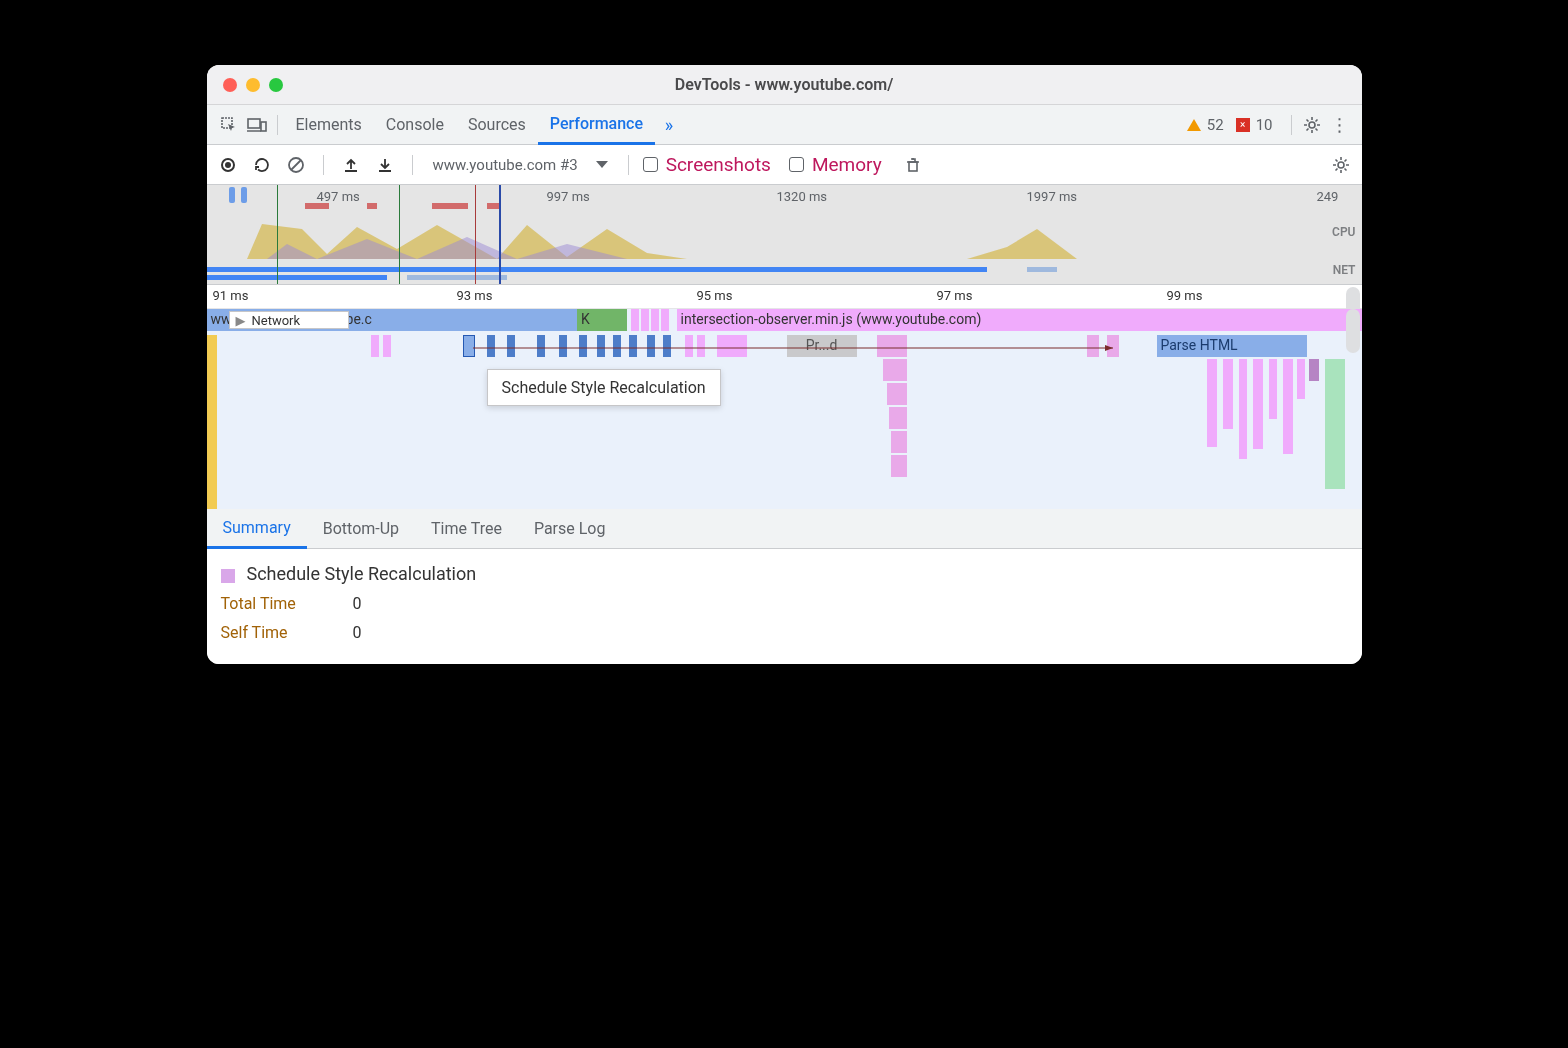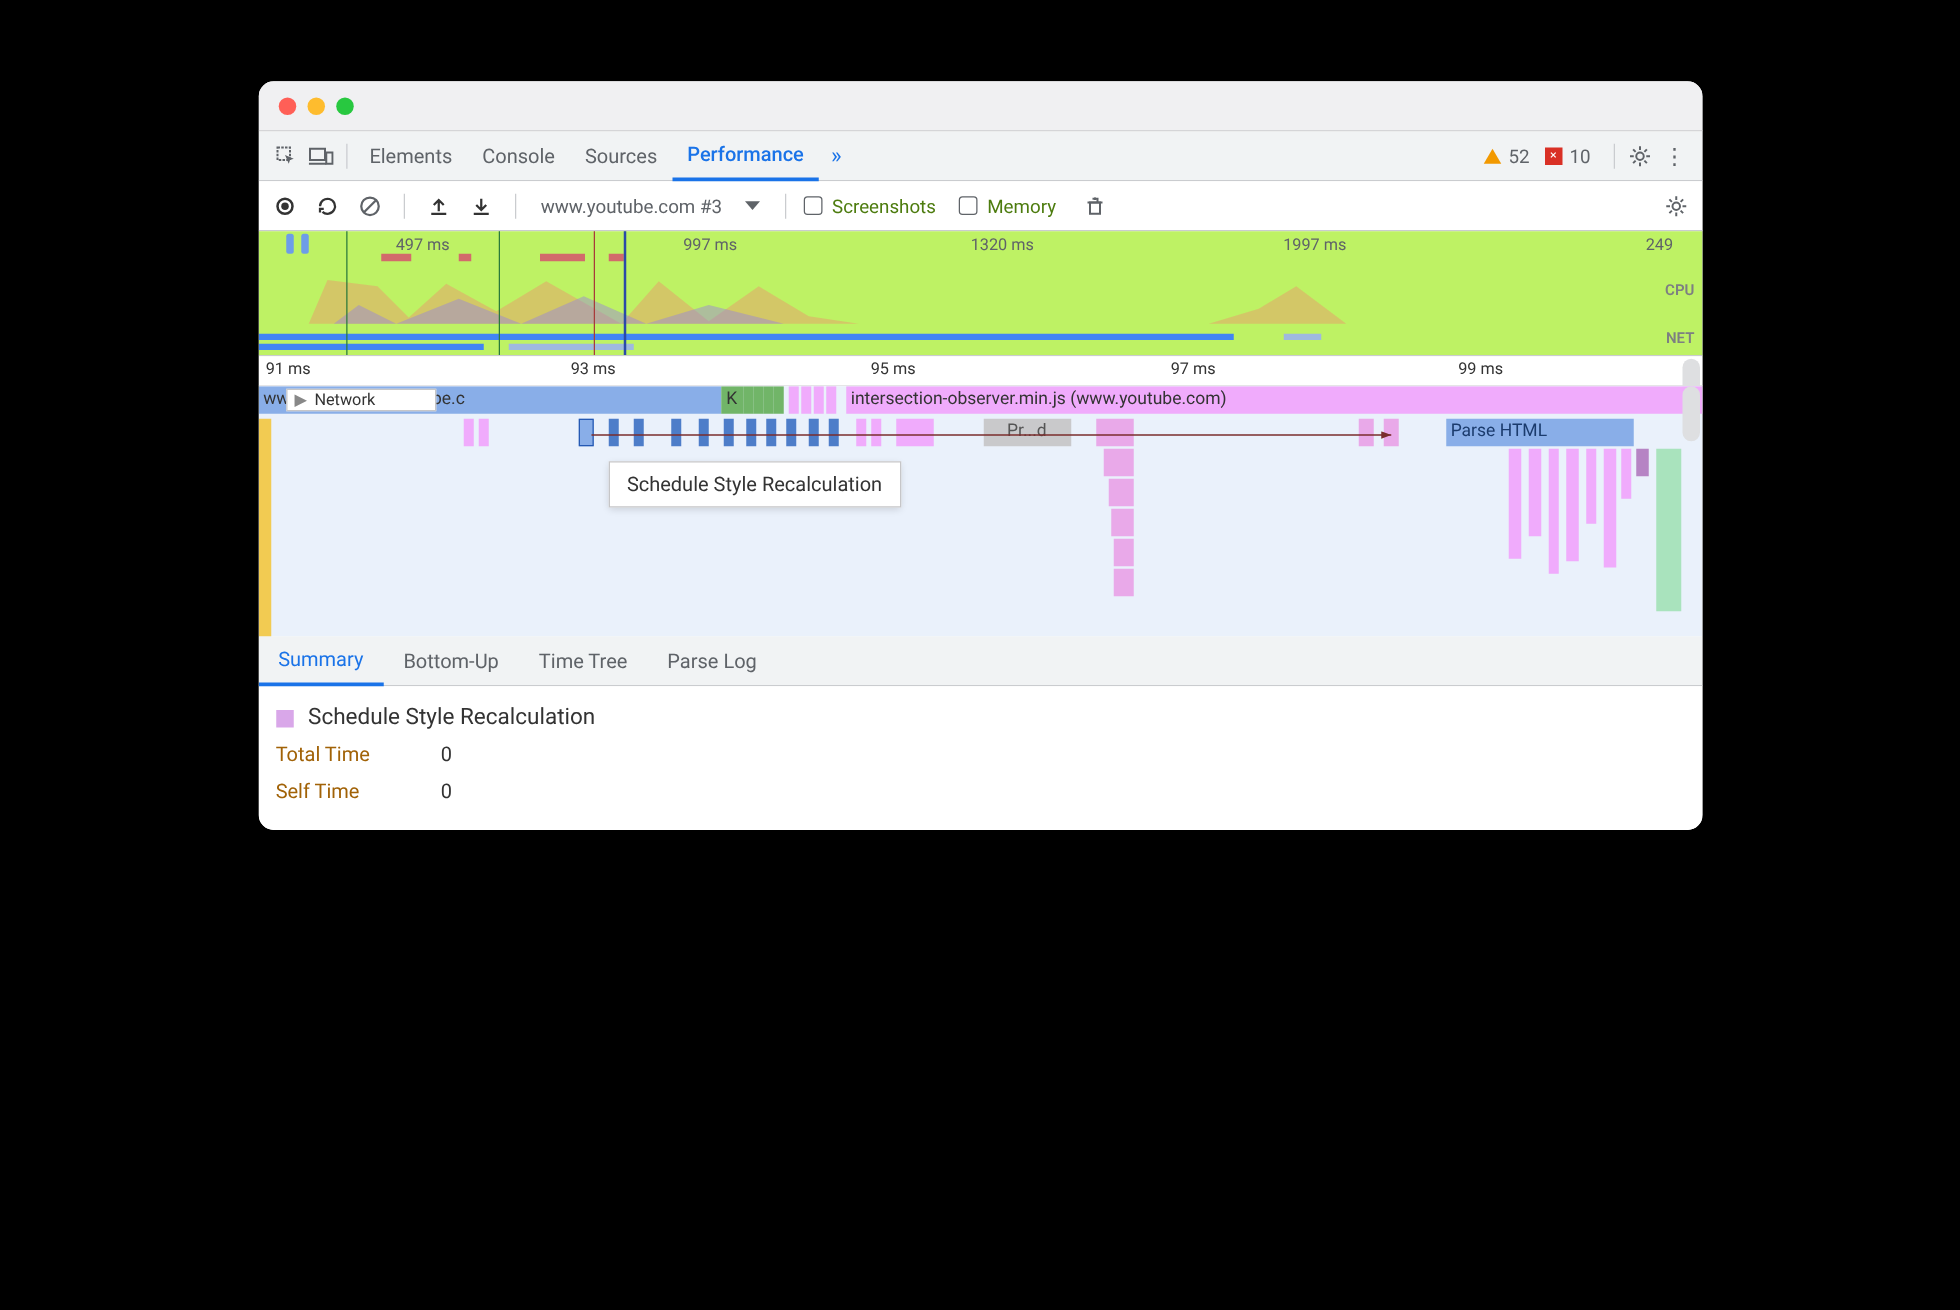--- a/index.html
+++ b/index.html
@@ -48,23 +48,23 @@
 .eicon{width:14px;height:14px;background:#d93025;color:#fff;font-size:10px;display:flex;align-items:center;justify-content:center;}
 .toolbar {
   display:flex; align-items:center; height:40px; background:#fff; border-bottom:1px solid #cacccf; padding:0 8px; gap:8px;
 }
 .tbtn{width:26px;height:26px;display:flex;align-items:center;justify-content:center;color:#5f6368;cursor:pointer;}
 .rec{width:14px;height:14px;border:2px solid #333;border-radius:50%;position:relative;}
 .rec::after{content:'';position:absolute;inset:2px;border-radius:50%;background:#333;}
 .tsel{color:#5f6368;font-size:15px;padding:0 6px;display:flex;align-items:center;gap:18px;}
 .tcar{border-left:6px solid transparent;border-right:6px solid transparent;border-top:7px solid #5f6368;}
 .cbox{width:15px;height:15px;border:1.5px solid #5f6368;border-radius:3px;}
-.clabel{color:#4d7c0f;font-size:15px;margin-right:10px;}
+.clabel{color:#be185d;font-size:19px;margin-right:10px;}
 .overview {
-  height:100px; background:#bef264; position:relative; border-bottom:1px solid #cacccf;
+  height:100px; background:#e5e5e5; position:relative; border-bottom:1px solid #cacccf;
 }
 .ovlabel{position:absolute;top:4px;font-size:13px;color:#5f6368;}
 .ovright{position:absolute;right:6px;font-size:12px;color:#7d7f82;font-weight:600;}
 .ovbar{position:absolute;bottom:4px;height:5px;background:#4285f4;}
 .ovwave{position:absolute;top:34px;height:42px;left:0;right:0;}
 .ruler {
   height:24px; background:#fff; border-bottom:1px solid #e5e5e7; position:relative; font-size:13px; color:#333;
 }
 .ruler span{position:absolute;top:3px;}
 .flame {
@@ -95,20 +95,21 @@
 <body>
 
 <div class="window">
 
   <div class="titlebar">
     <div class="traffic">
       <div class="tl red"></div>
       <div class="tl yel"></div>
       <div class="tl grn"></div>
     </div>
+    <div class="title">DevTools - www.youtube.com/</div>
   </div>
 
   <div class="tabs">
     <div class="ticon">
       <svg width="18" height="18" viewBox="0 0 18 18">
           <rect x="2" y="2" width="10" height="10" fill="none" stroke="#5f6368" stroke-width="1.6" stroke-dasharray="2 1"></rect>
           <path d="M8 8 L15 11 L12 12 L11 15 Z" fill="#5f6368"></path>
         </svg>
     </div>
     <div class="ticon">

